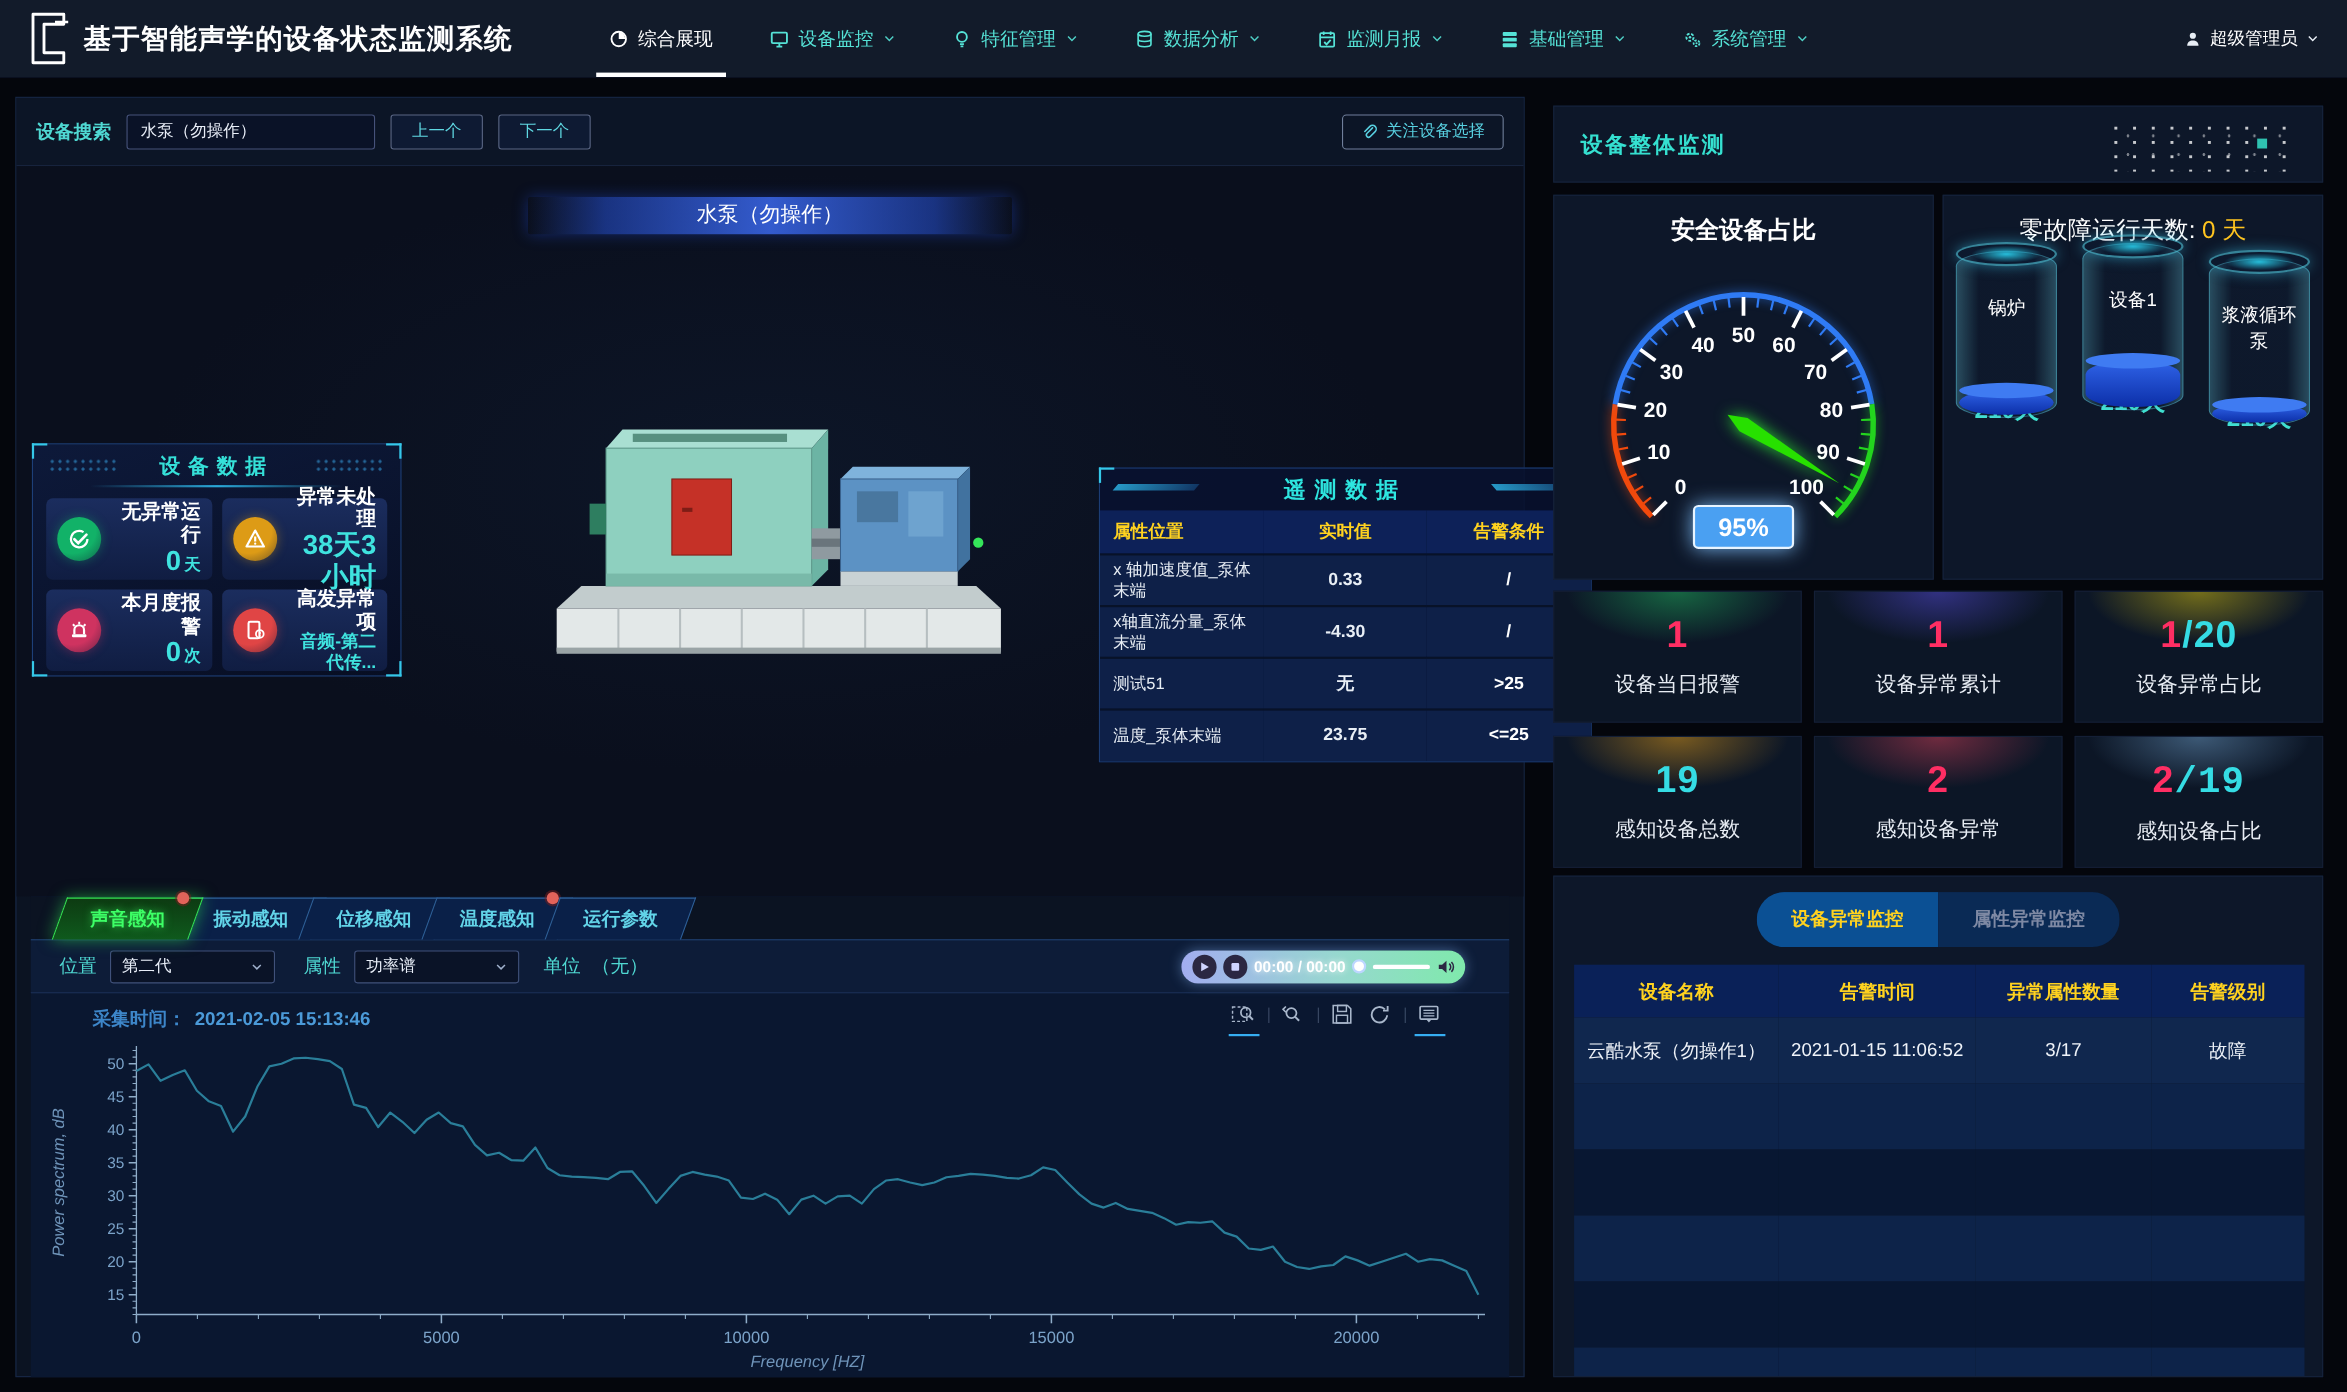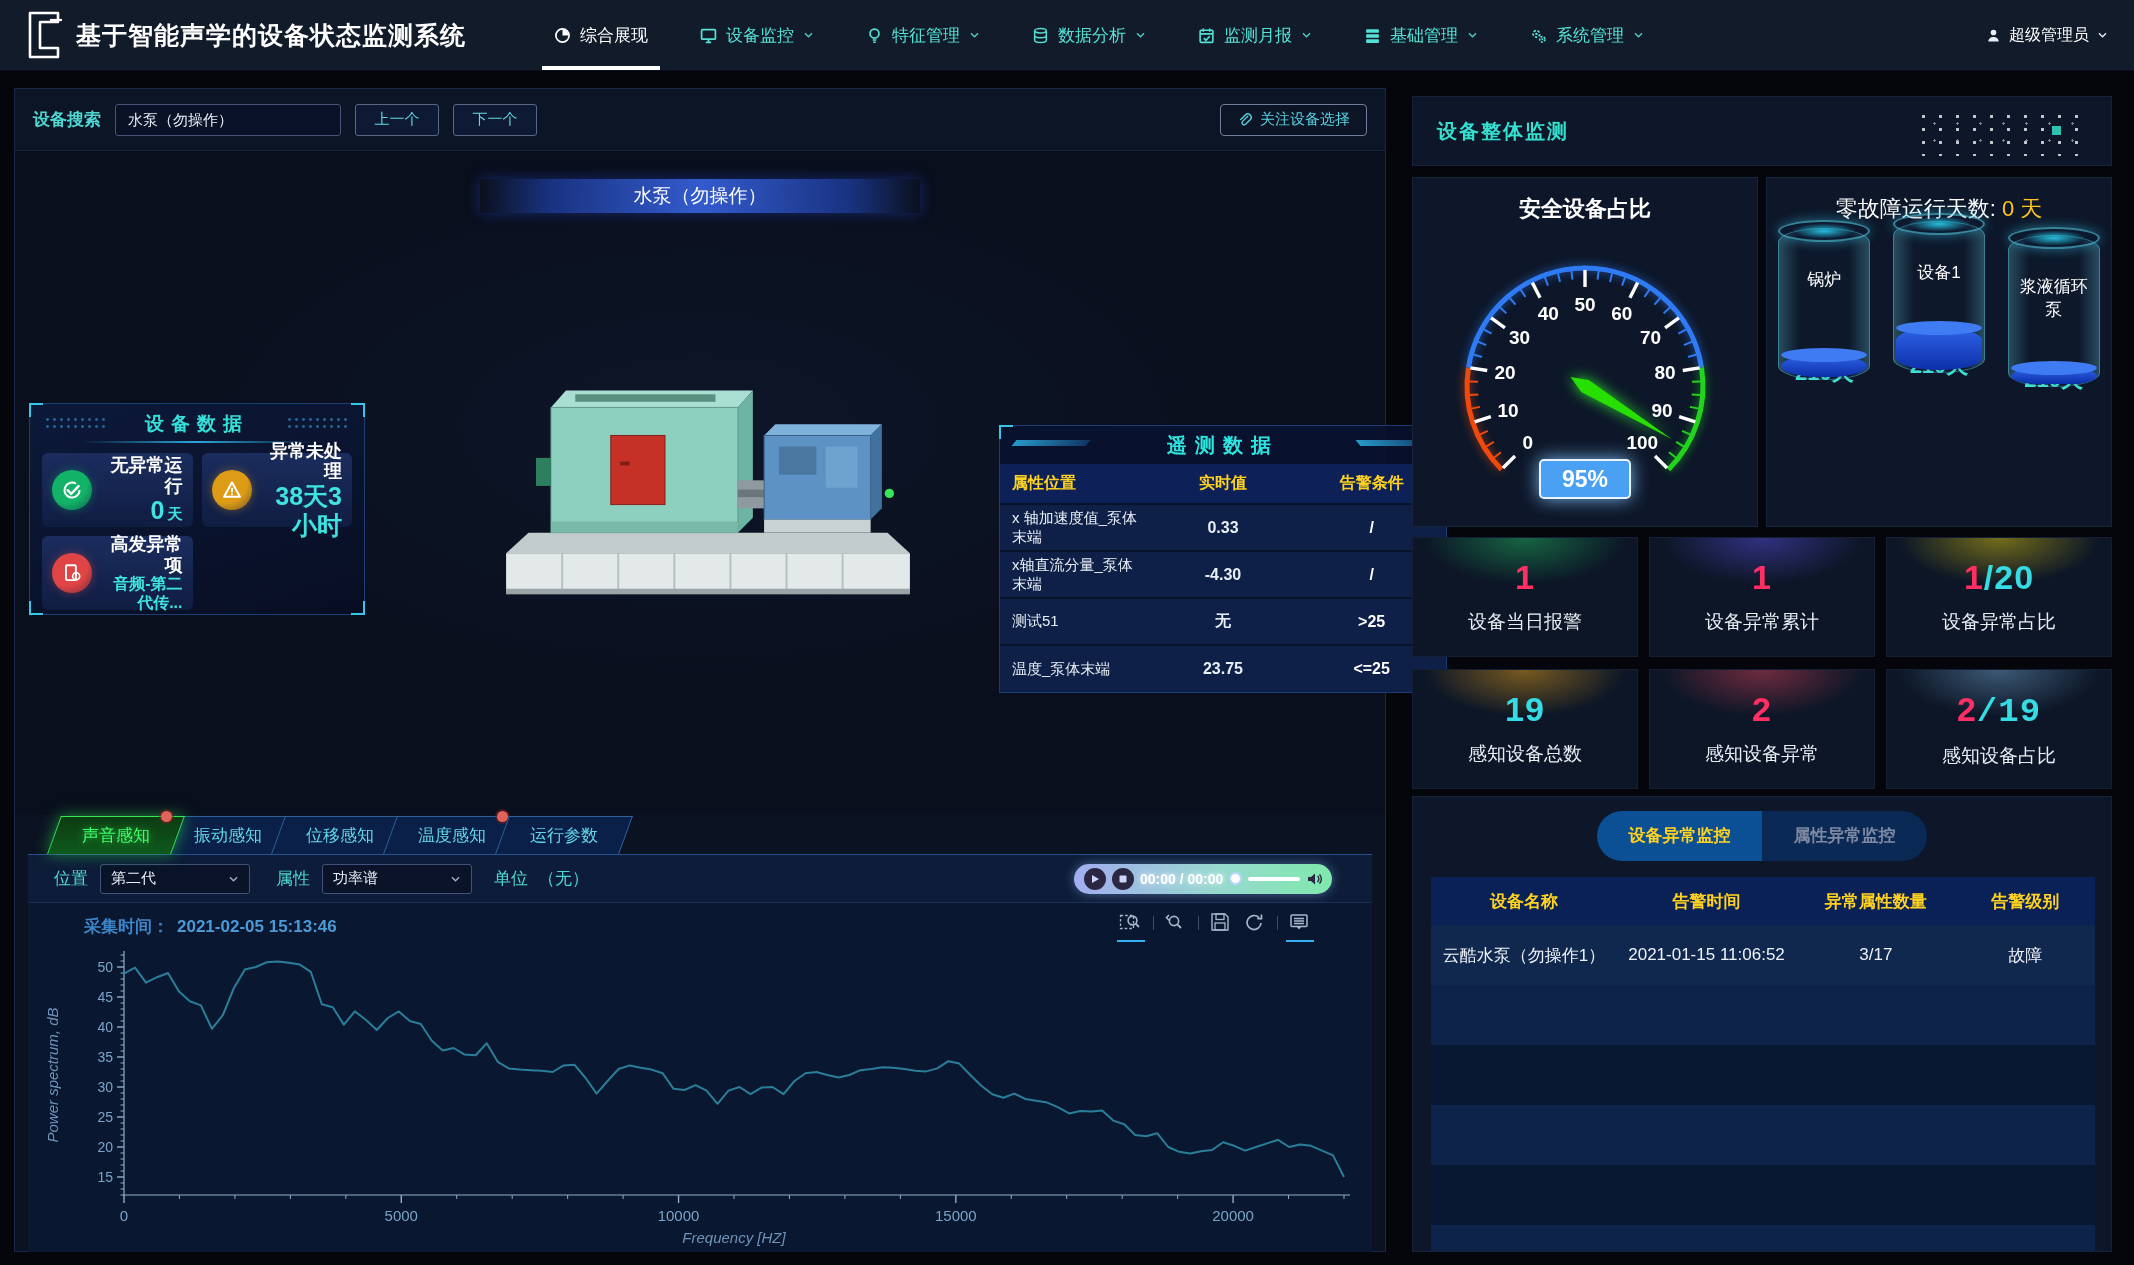--- a/index.html
+++ b/index.html
@@ -87,21 +87,21 @@
   
   .bottom-sec{position:relative;margin:0 13px;height:437px;background:#0a1730;}
   .tabs-row{height:40px;background:#0b1322;border-bottom:1px solid #27508e;
             display:flex;align-items:flex-end;padding-left:26px;}
   .tab-wrap{position:relative;width:124px;height:38px;margin-right:-12px;cursor:pointer;}
   .tab-bg{position:absolute;inset:0;transform:skewX(-20deg);background:#0a2048;border:1px solid #2f6098;border-bottom:none;}
   .tab-wrap.active{z-index:3;}
   .tab-wrap.active .tab-bg{background:linear-gradient(180deg,#0d3b12,#0f5a1d);border-color:#35e84f;
             box-shadow:0 0 14px rgba(46,230,80,.55);}
   .tab-label{position:absolute;inset:0;display:flex;align-items:center;justify-content:center;
-             font-size:17px;font-weight:normal;color:#62d4e8;}
+             font-size:17px;font-weight:bold;color:#62d4e8;}
   .tab-wrap.active .tab-label{color:#3dff66;text-shadow:0 0 8px rgba(60,255,100,.6);}
   .tab-badge{position:absolute;top:-5px;right:6px;width:11px;height:11px;border-radius:50%;
              background:#e2635a;box-shadow:0 0 0 2px rgba(120,30,30,.5);}
   .controls-row{height:48px;background:#0d1c38;border-bottom:1px solid #1b2f55;
                 display:flex;align-items:center;padding:0 26px;gap:12px;}
   .c-label{color:#4fd8d2;font-size:17px;}
   .select{width:150px;height:30px;background:#0a1327;border:1px solid #40517a;border-radius:3px;
           color:#e8eef8;font-size:15px;display:flex;align-items:center;justify-content:space-between;
           padding:0 10px;cursor:pointer;}
   .select .chev{width:11px;height:8px;color:#9fb0cc;}
@@ -349,20 +349,33 @@
                   <path d="M10 3 L17.2 16.2 H2.8 Z" fill="none" stroke="#fff" stroke-width="1.8" stroke-linejoin="round"></path>
                   <path d="M10 8 v4" stroke="#fff" stroke-width="1.8"></path>
                   <circle cx="10" cy="13.9" r=".95" fill="#fff"></circle>
                 </svg>
               </div>
               <div class="dd-right">
                 <div class="dd-label">异常未处理</div>
                 <div class="dd-val"><span>38天3小时</span></div>
               </div>
             </div>
+            <div class="dd-card">
+              <div class="dd-ic" style="background: radial-gradient(circle at 35% 30%, rgb(207, 51, 96) 0%, rgb(207, 51, 96) 55%, rgba(0, 0, 0, 0.35) 140%); box-shadow: rgba(207, 51, 96, 0.4) 0px 0px 10px;">
+                <svg viewBox="0 0 20 20" class="ic" style="width: 22px; height: 22px;">
+                  <path d="M6 13.2 v-3.4 a4 4 0 0 1 8 0 v3.4" fill="none" stroke="#fff" stroke-width="1.8"></path>
+                  <rect x="4" y="13.2" width="12" height="2.6" rx="1" fill="#fff"></rect>
+                  <path d="M10 3 v2 M4.8 5 l1.4 1.4 M15.2 5 l-1.4 1.4" stroke="#fff" stroke-width="1.6"></path>
+                </svg>
+              </div>
+              <div class="dd-right">
+                <div class="dd-label">本月度报警</div>
+                <div class="dd-val"><span>0</span><span class="unit">次</span></div>
+              </div>
+            </div>
             <div class="dd-card small">
               <div class="dd-ic" style="background: radial-gradient(circle at 35% 30%, rgb(224, 69, 69) 0%, rgb(224, 69, 69) 55%, rgba(0, 0, 0, 0.35) 140%); box-shadow: rgba(224, 69, 69, 0.4) 0px 0px 10px;">
                 <svg viewBox="0 0 20 20" class="ic" style="width: 22px; height: 22px;">
                   <rect x="4.5" y="3" width="9" height="13.5" rx="1.2" fill="none" stroke="#fff" stroke-width="1.7"></rect>
                   <circle cx="13.8" cy="13" r="3.2" fill="none" stroke="#fff" stroke-width="1.5"></circle>
                   <path d="M13.8 11.4 v1.9" stroke="#fff" stroke-width="1.5"></path>
                   <circle cx="13.8" cy="14.6" r=".7" fill="#fff"></circle>
                 </svg>
               </div>
               <div class="dd-right">

